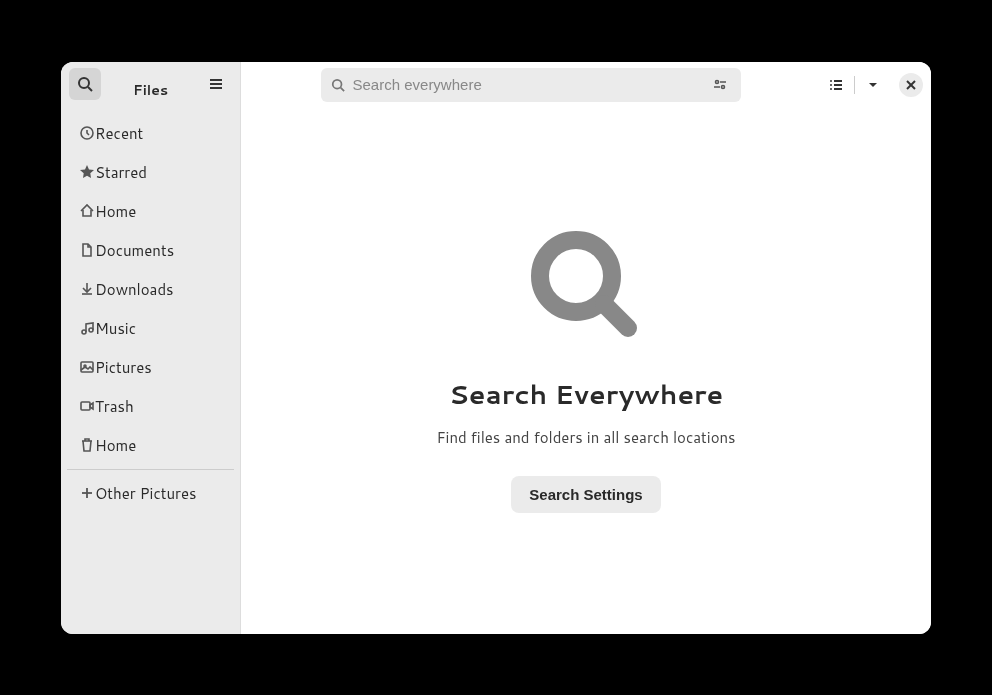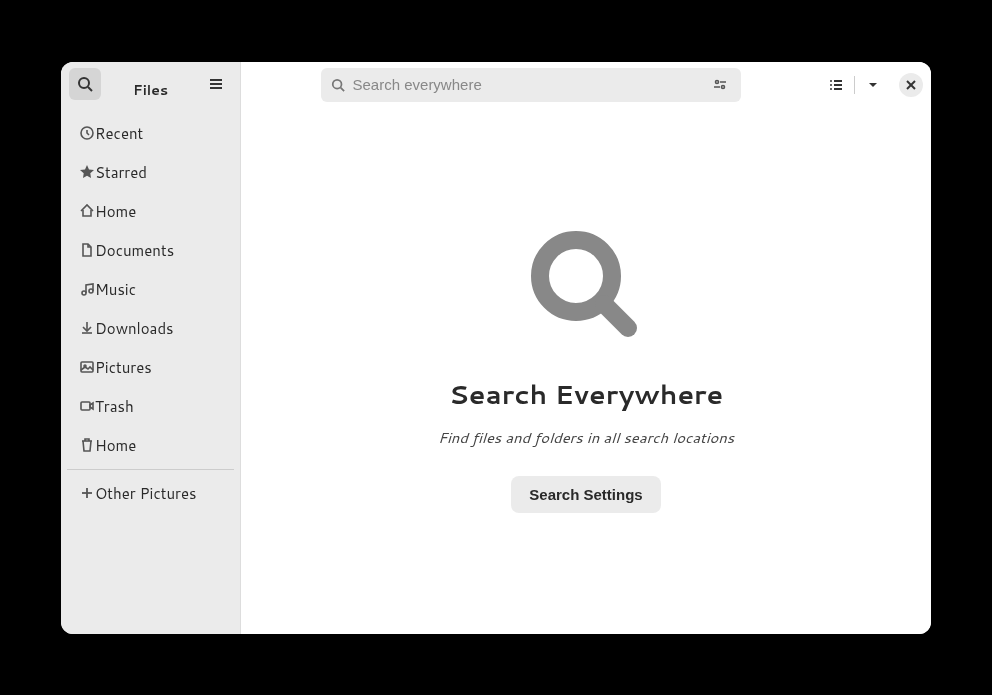--- a/index.html
+++ b/index.html
@@ -156,21 +156,20 @@
     }
     .main-title {
       font-size: 27px;
       font-weight: 800;
       color: #2a2a2a;
     }
     .main-subtitle {
       font-size: 15px;
       color: #444;
       margin-bottom: 14px;
-      font-style: italic;
     }
     .settings-btn {
       padding: 10px 18px;
       border-radius: 8px;
       background: #ebebeb;
       border: none;
       font-size: 15px;
       font-weight: 600;
       color: #2a2a2a;
       cursor: pointer;
@@ -234,36 +233,36 @@
           <svg width="16" height="16" viewBox="0 0 16 16" fill="none" stroke="currentColor" stroke-width="1.6">
               <path d="M4 2h5l3 3v9H4z"></path>
               <path d="M9 2v3h3"></path>
             </svg>
         </span>
         <span>Documents</span>
       </div>
       <div class="sidebar-item">
         <span class="side-icon">
           <svg width="16" height="16" viewBox="0 0 16 16" fill="none" stroke="currentColor" stroke-width="1.6">
+              <path d="M8 2v8"></path>
+              <path d="M4 7l4 4 4-4"></path>
+              <path d="M3 13h10"></path>
+            </svg>
+        </span>
+        <span>Downloads</span>
+      </div>
+      <div class="sidebar-item">
+        <span class="side-icon">
+          <svg width="16" height="16" viewBox="0 0 16 16" fill="none" stroke="currentColor" stroke-width="1.6">
               <circle cx="5" cy="12" r="2"></circle>
               <circle cx="12" cy="10" r="2"></circle>
               <path d="M7 12V4l7-1v7"></path>
             </svg>
         </span>
         <span>Music</span>
-      </div>
-      <div class="sidebar-item">
-        <span class="side-icon">
-          <svg width="16" height="16" viewBox="0 0 16 16" fill="none" stroke="currentColor" stroke-width="1.6">
-              <path d="M8 2v8"></path>
-              <path d="M4 7l4 4 4-4"></path>
-              <path d="M3 13h10"></path>
-            </svg>
-        </span>
-        <span>Downloads</span>
       </div>
       <div class="sidebar-item">
         <span class="side-icon">
           <svg width="16" height="16" viewBox="0 0 16 16" fill="none" stroke="currentColor" stroke-width="1.6">
               <rect x="2" y="3" width="12" height="10" rx="1"></rect>
               <circle cx="6" cy="7" r="1"></circle>
               <path d="M2 11l4-3 3 2 2-2 3 3"></path>
             </svg>
         </span>
         <span>Pictures</span>

